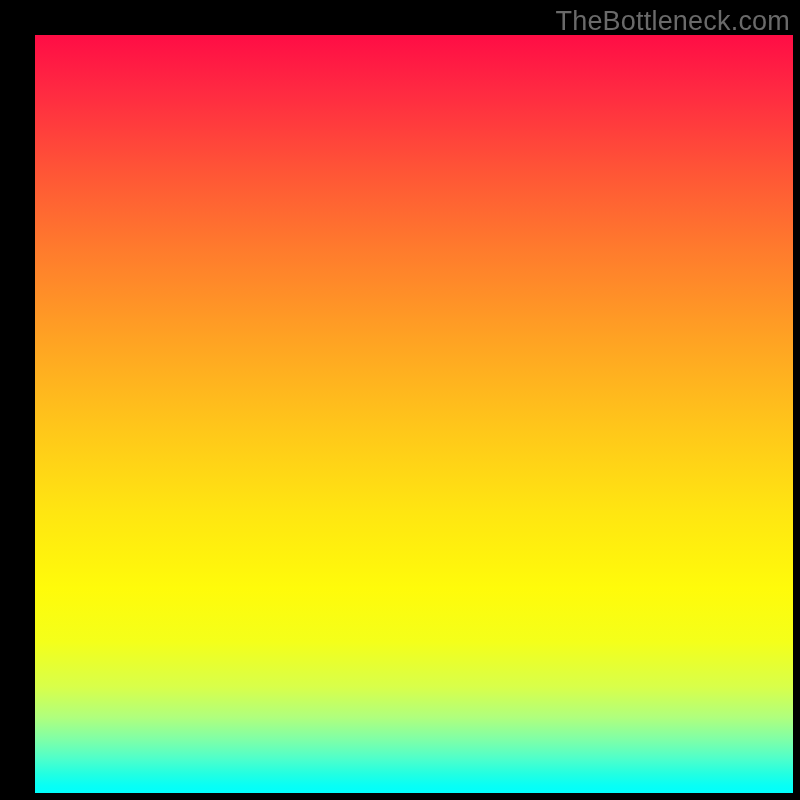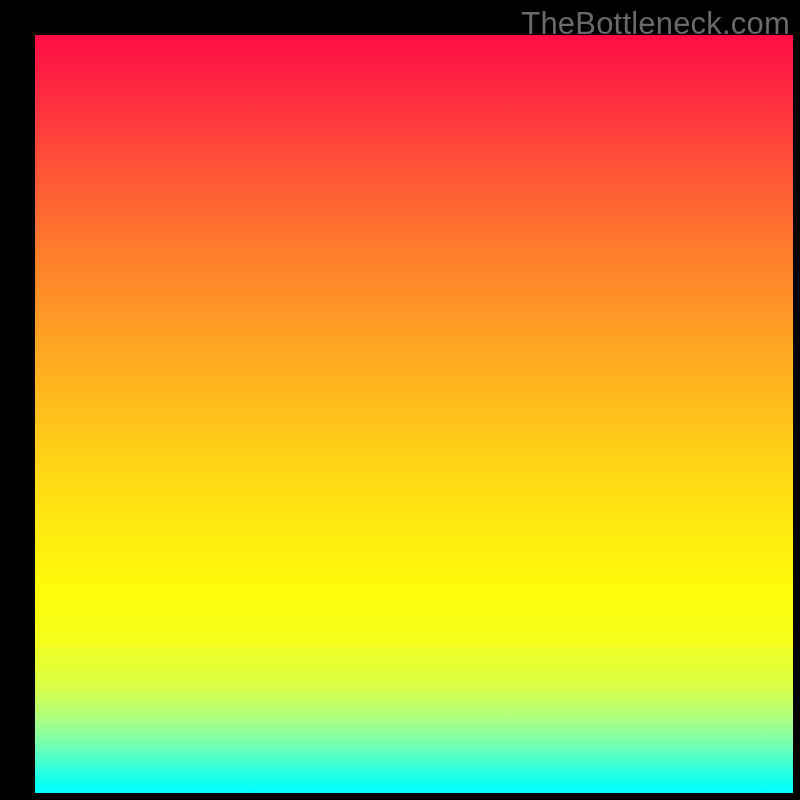--- a/index.html
+++ b/index.html
@@ -51,21 +51,21 @@
       #22ffe2 97.5%,
       #08fff5 99%,
       #00fffc 100%
     );
   }
   .watermark {
     position: absolute;
     top: 6px;
     right: 10px;
     color: #6a6a6a;
-    font-size: 31px;
+    font-size: 27px;
     font-weight: 500;
     letter-spacing: 0.2px;
     user-select: none;
   }
   svg { display: block; }
 </style>
 </head>
 <body>
 
 <div class="frame">

